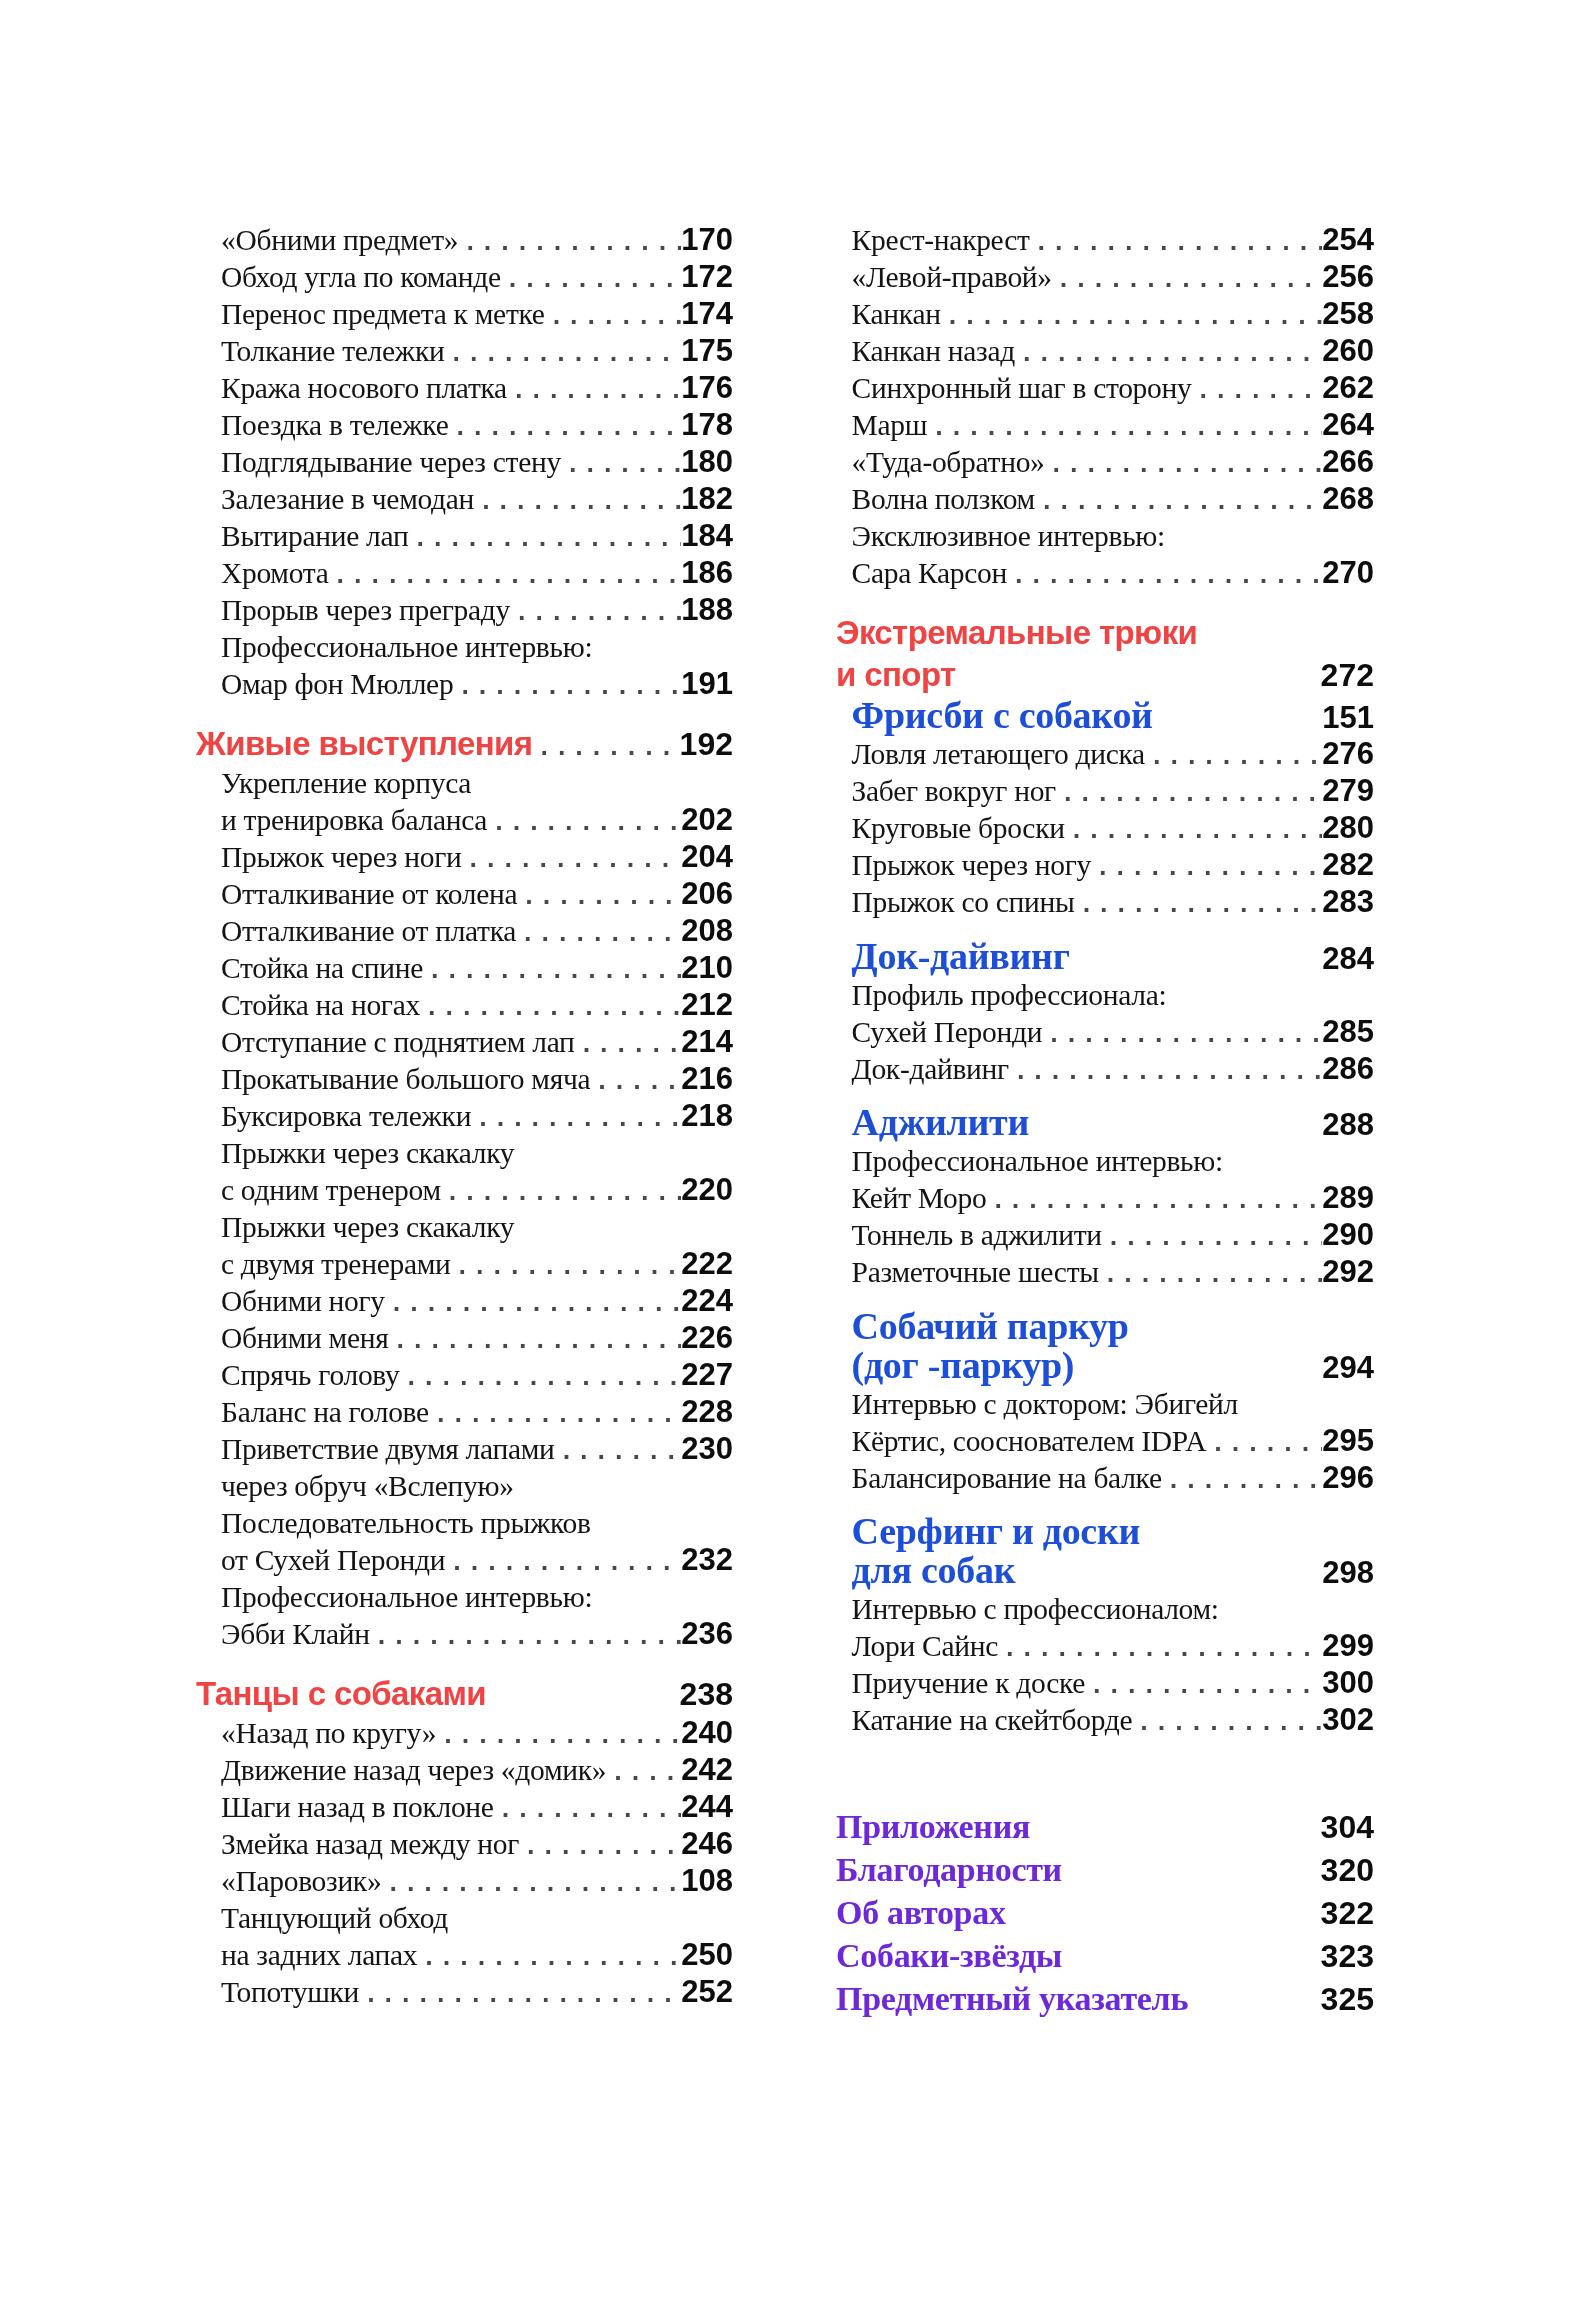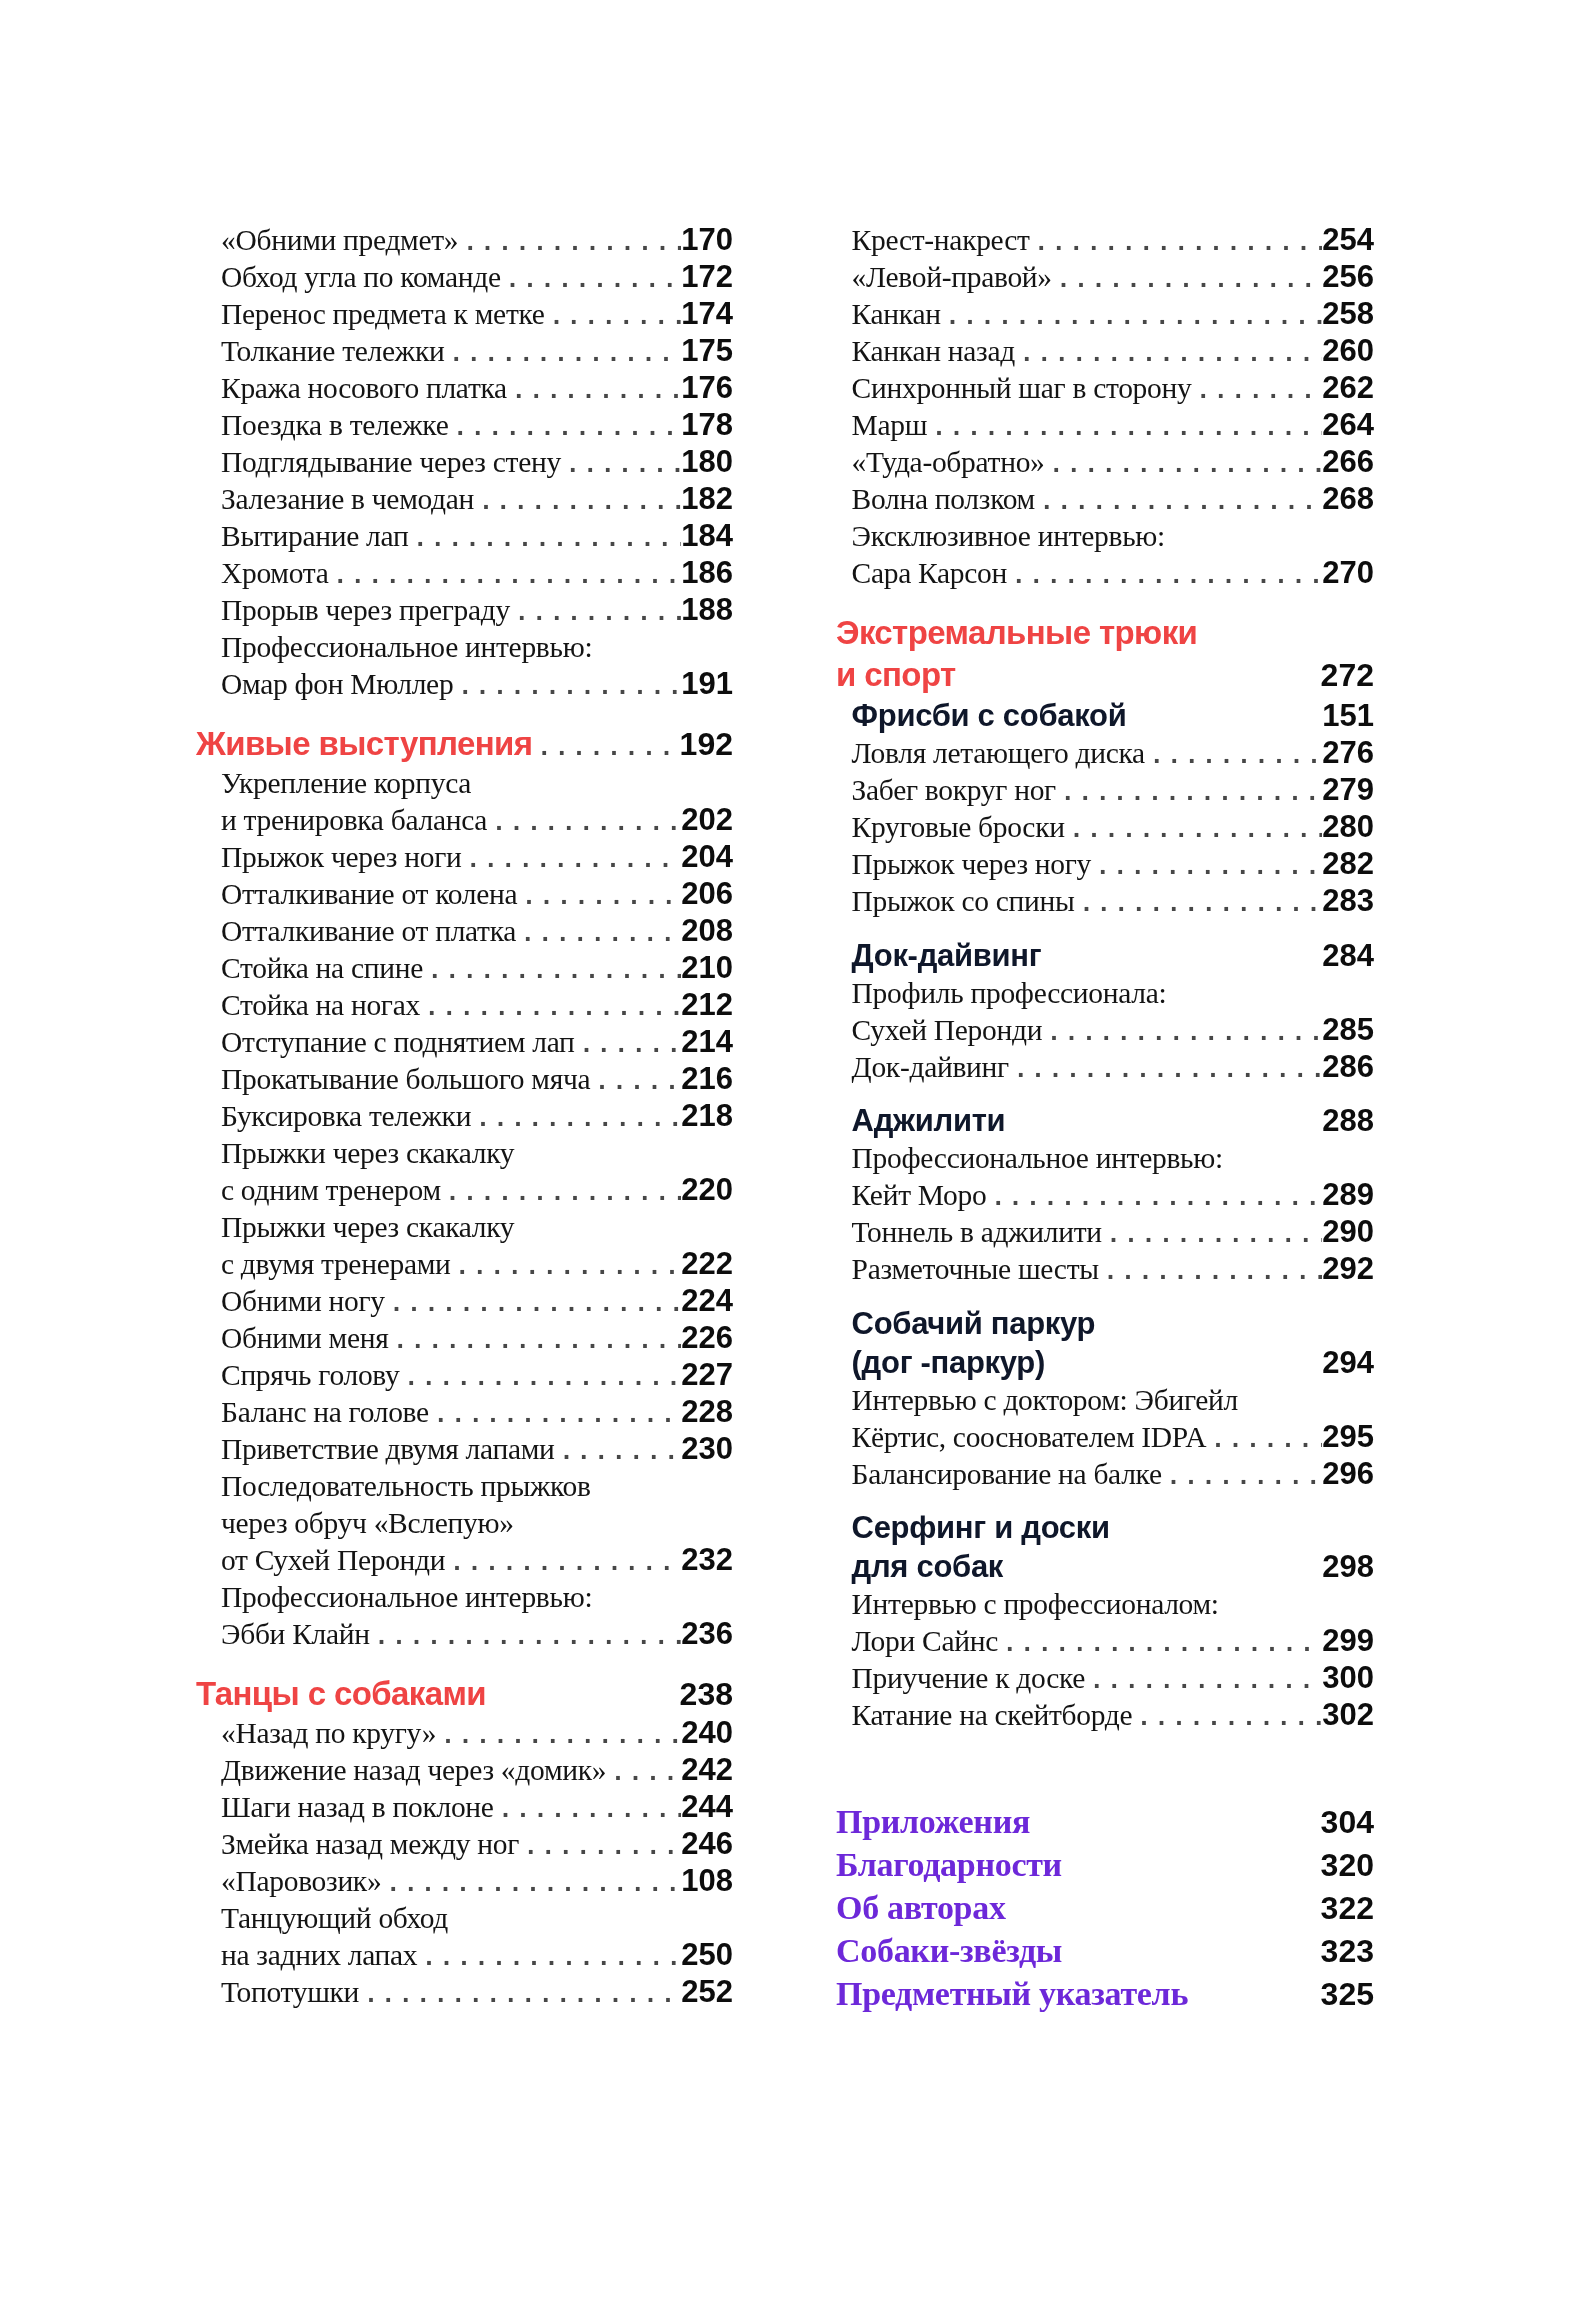--- a/index.html
+++ b/index.html
@@ -51,26 +51,26 @@
     font-weight: 700;
     font-size: 33px;
     line-height: 42px;
     letter-spacing: -0.6px;
     color: #ef4444;
     white-space: nowrap;
   }
 
   
   .subsection .label {
-    font-family: Liberation Sans, sans-serif;
+    font-family: Liberation Serif, serif;
     font-weight: 700;
-    font-size: 31px;
+    font-size: 38px;
     line-height: 39px;
     letter-spacing: -0.3px;
-    color: #0f172a;
+    color: #1d4ed8;
     white-space: nowrap;
   }
   .col-right .subsection .row { padding-left: 15.6px; }
 
   
   .appendix .label {
     font-family: "Liberation Serif", serif;
     font-weight: 700;
     font-size: 34px;
     line-height: 43px;
@@ -330,24 +330,24 @@
         </div>
         <div class="item entry">
           <div class="row">
             <span class="label">Приветствие двумя лапами</span>
             <span class="leader"></span>
             <span class="page">230</span>
           </div>
         </div>
         <div class="item entry">
           <div class="row">
+            <span class="label">через обруч «Вслепую»</span>
+          </div>
+          <div class="row">
             <span class="label">Последовательность прыжков</span>
-          </div>
-          <div class="row">
-            <span class="label">через обруч «Вслепую»</span>
           </div>
           <div class="row">
             <span class="label">от Сухей Перонди</span>
             <span class="leader"></span>
             <span class="page">232</span>
           </div>
         </div>
         <div class="item entry">
           <div class="row">
             <span class="label">Профессиональное интервью:</span>

